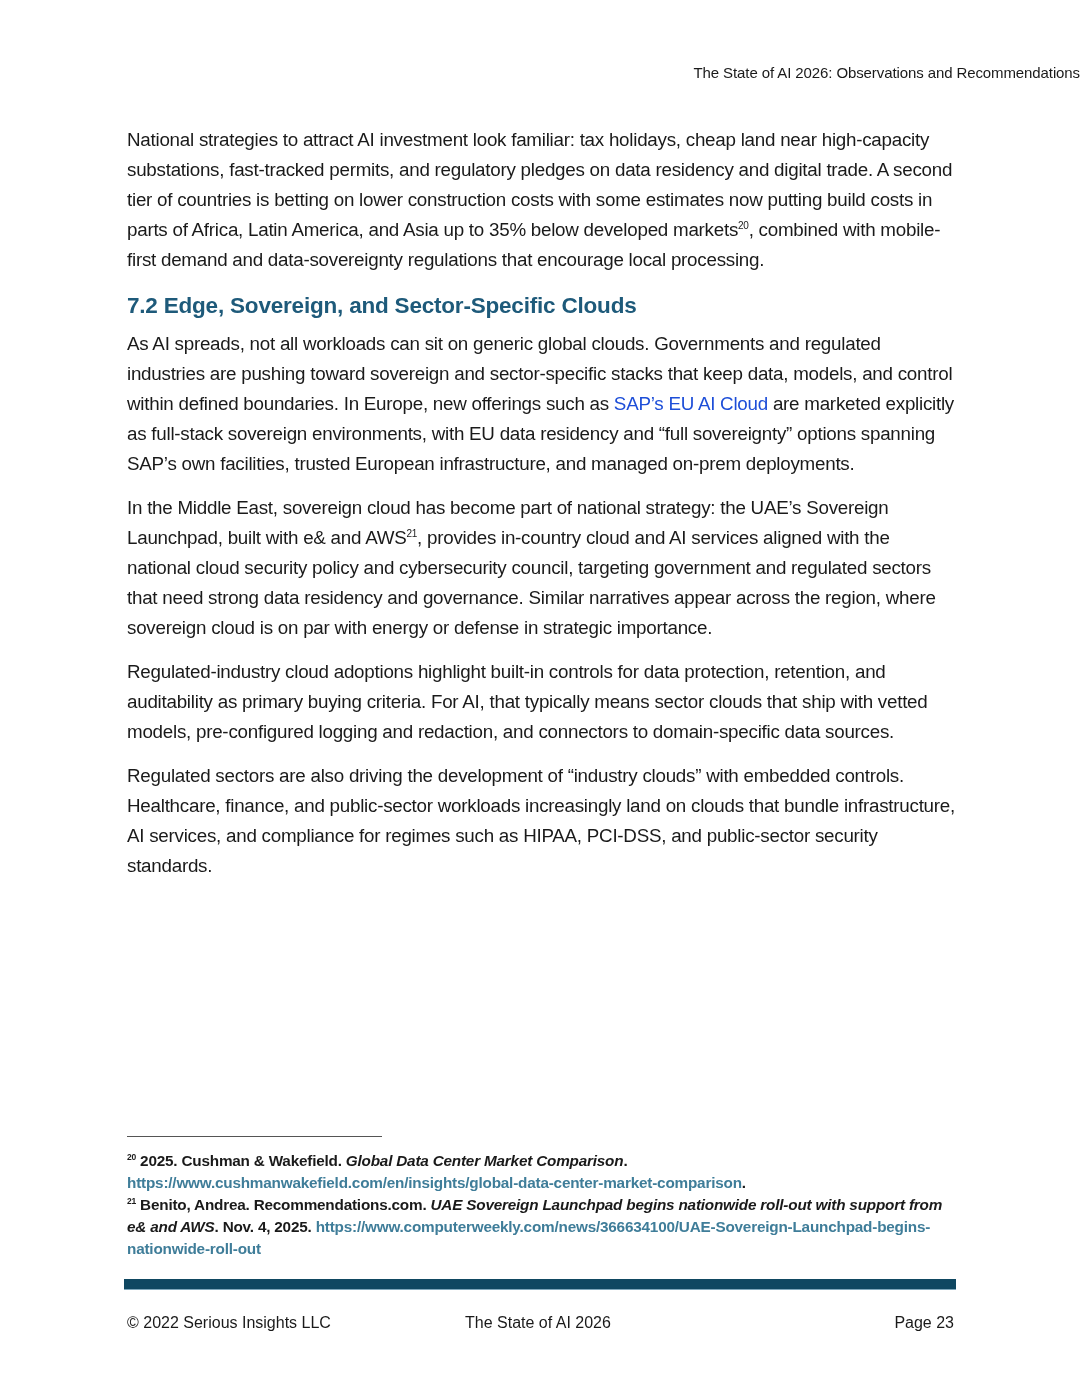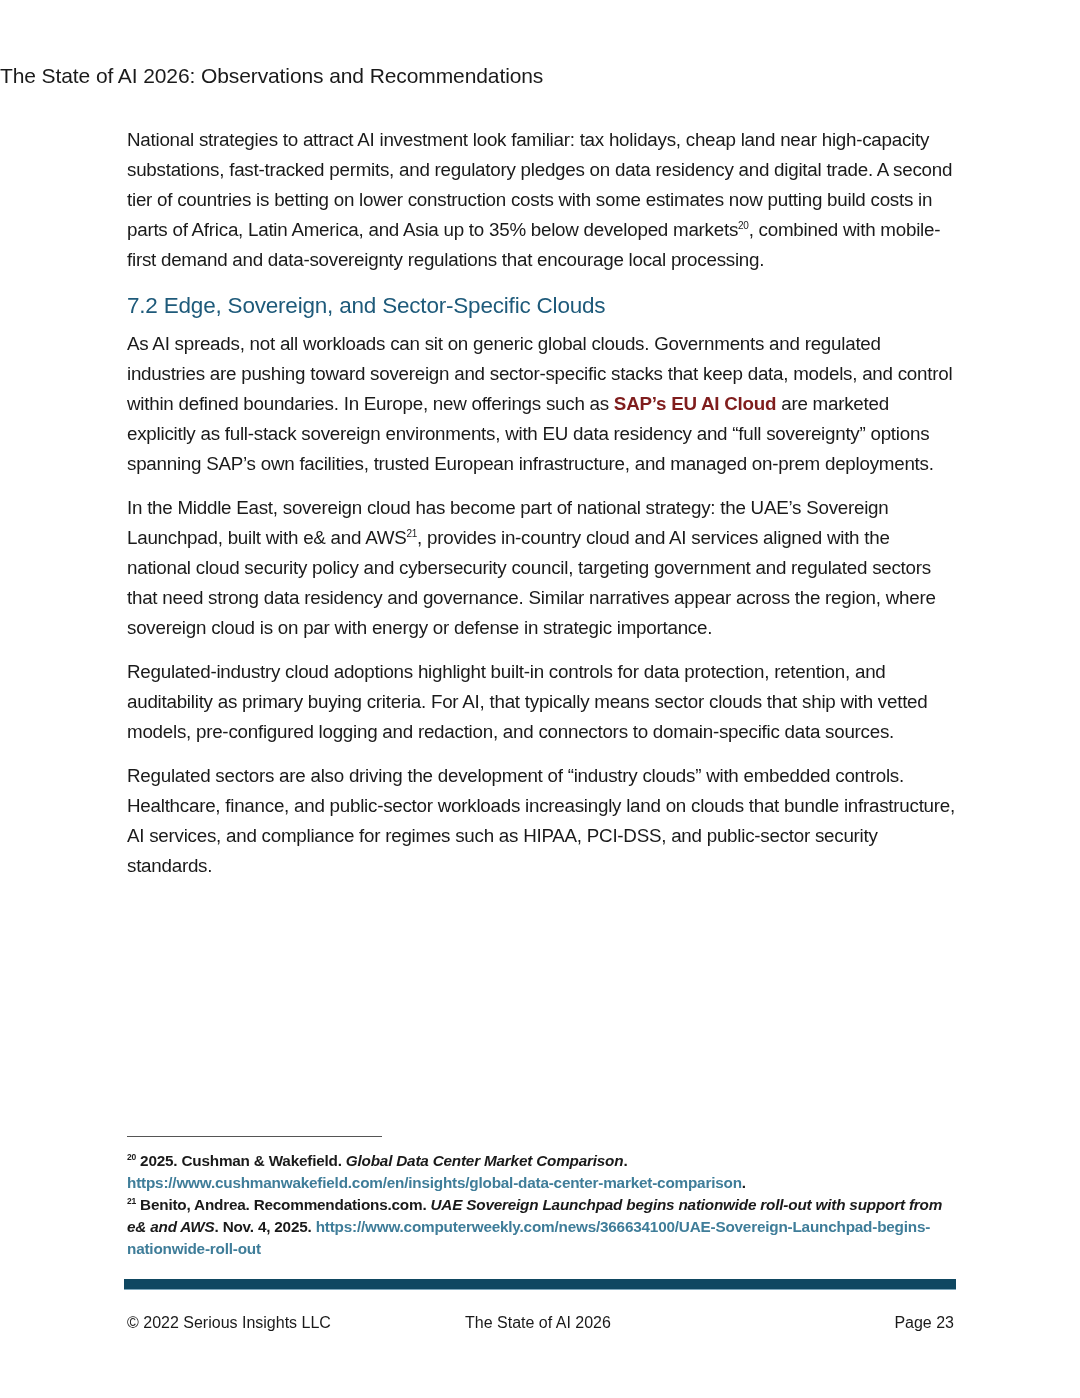--- a/index.html
+++ b/index.html
@@ -1,25 +1,25 @@
 <!DOCTYPE html>
 <html><head>
   <meta charset="utf-8">
   <style>
     html, body { margin: 0; padding: 0; background: #ffffff; }
     body { width: 1080px; height: 1398px; position: relative; overflow: hidden;
       font-family: "Liberation Sans", sans-serif; color: #1a1a1a; }
-    .page-header { position: absolute; top: 64px; left: 0; width: 1080px; text-align: left;
-      font-size: 21px; letter-spacing: -0.1px; }
+    .page-header { position: absolute; top: 64px; left: 0; width: 1080px; text-align: right;
+      font-size: 15px; letter-spacing: -0.1px; }
     .content { position: absolute; left: 127px; top: 125px; width: 830px; }
     p.body { margin: 0 0 14px 0; font-size: 18.8px; line-height: 30px; letter-spacing: -0.25px; }
     sup { font-size: 10px; line-height: 0; vertical-align: super; }
-    h2.section { margin: 4px 0 6px 0; font-weight: normal; font-size: 22.5px; line-height: 34px;
+    h2.section { margin: 4px 0 6px 0; font-weight: bold; font-size: 22.5px; line-height: 34px;
       color: #1e5a7a; letter-spacing: -0.2px; }
-    .link { color: #7f1d1d; font-weight: bold; }
+    .link { color: #1d4ed8; }
     .fn-rule { position: absolute; left: 127px; top: 1136px; width: 255px; height: 1px; background: #555; }
     .footnotes { position: absolute; left: 127px; top: 1150px; width: 830px; font-size: 15.3px;
       line-height: 22px; letter-spacing: -0.2px; }
     .footnotes .fn { margin: 0; font-weight: bold; }
     .footnotes sup { font-size: 8.5px; }
     .fn-link { color: #3f7d99; text-align: center; }
     .footer-bar { position: absolute; left: 124px; top: 1279px; width: 832px; height: 10px;
       background: #0f4761; border-bottom: 1px solid #7fa7bb; }
     .footer { position: absolute; top: 1314px; left: 127px; width: 827px; font-size: 16px; }
     .footer .left { position: absolute; left: 0; }

